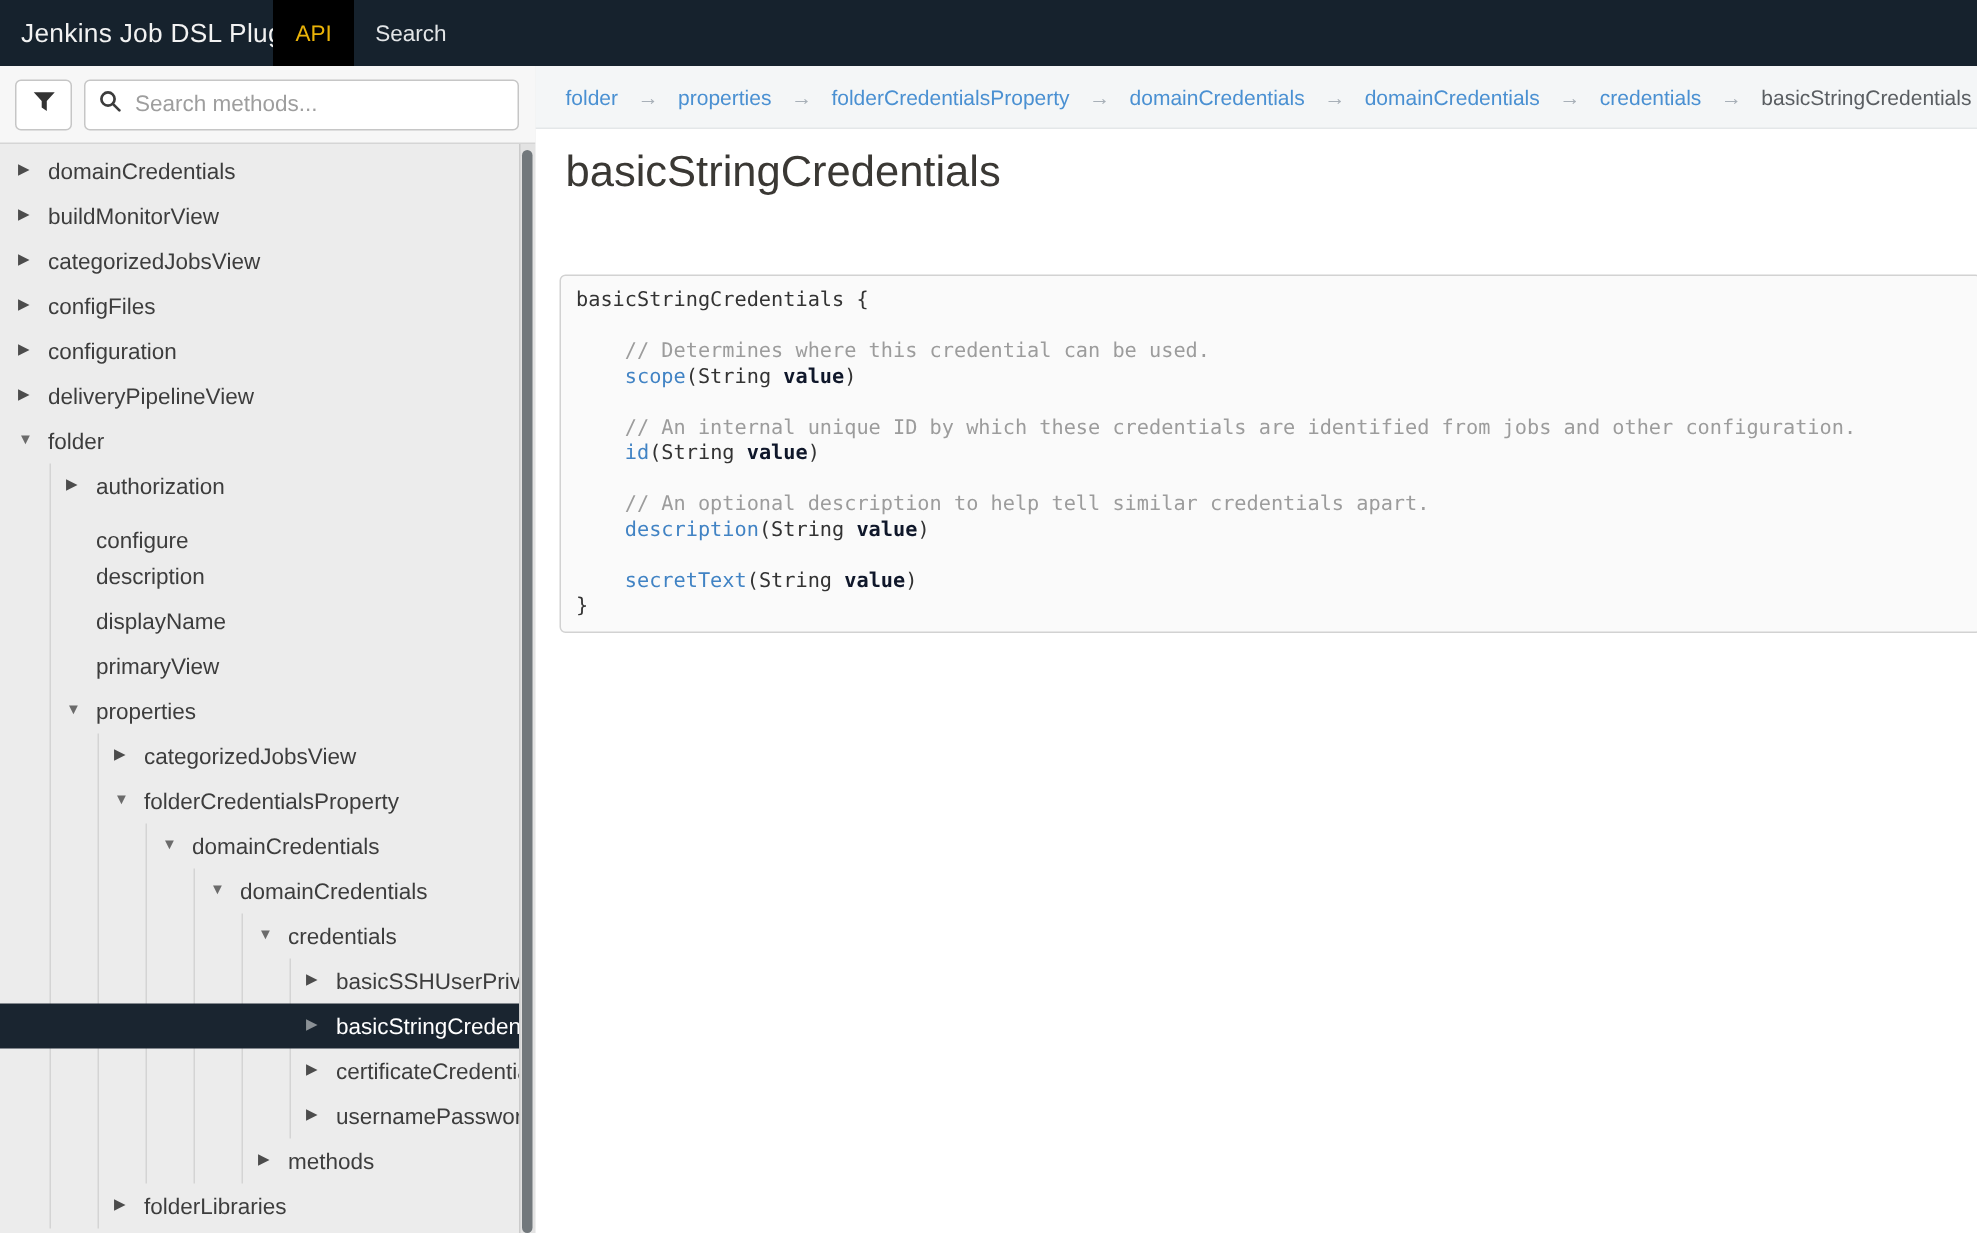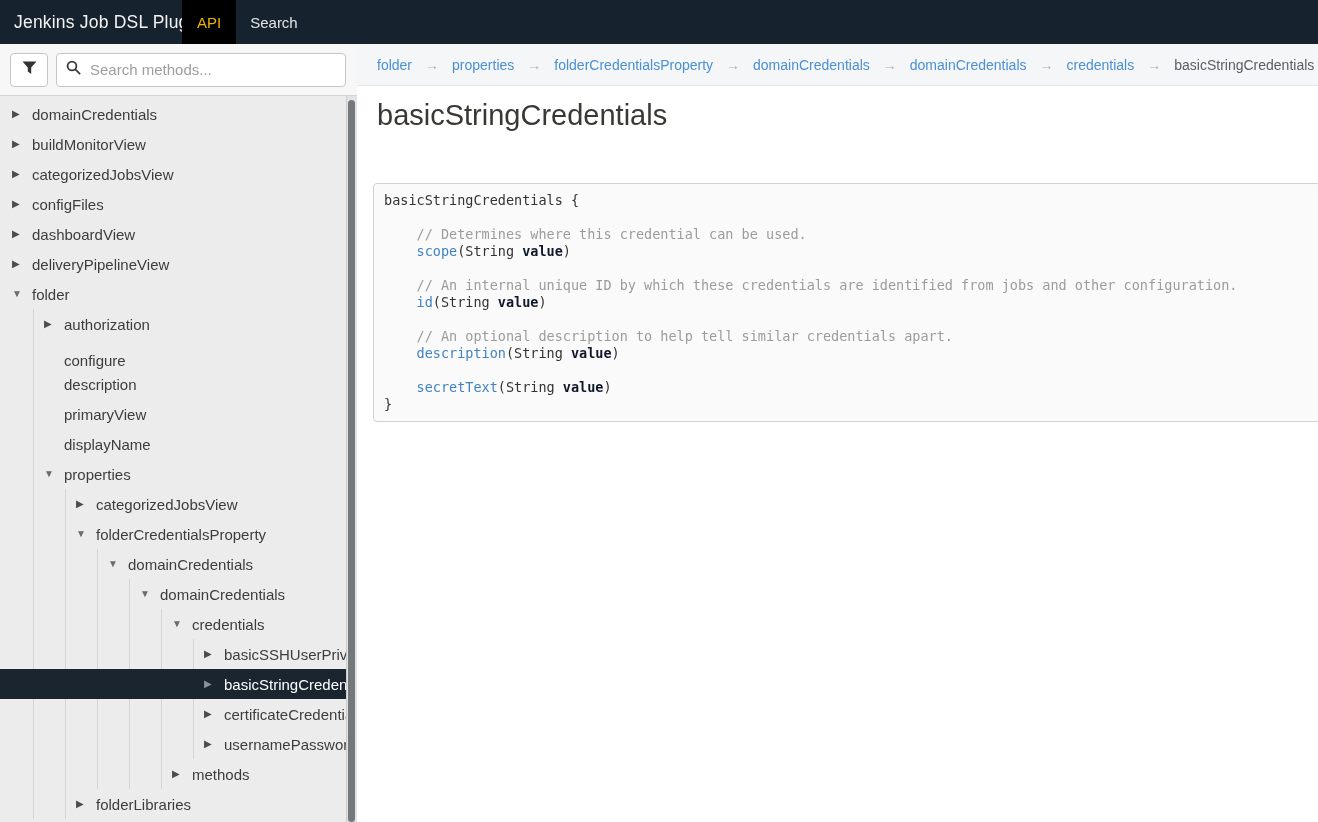--- a/index.html
+++ b/index.html
@@ -115,21 +115,21 @@
         <div class="trow" style="padding-left: 12px;">
           <span class="arr collapsed">▶</span>
           <span class="tlabel">categorizedJobsView</span>
         </div>
         <div class="trow" style="padding-left: 12px;">
           <span class="arr collapsed">▶</span>
           <span class="tlabel">configFiles</span>
         </div>
         <div class="trow" style="padding-left: 12px;">
           <span class="arr collapsed">▶</span>
-          <span class="tlabel">dashboardView</span>
+          <span class="tlabel">configuration</span>
         </div>
         <div class="trow" style="padding-left: 12px;">
           <span class="arr collapsed">▶</span>
           <span class="tlabel">deliveryPipelineView</span>
         </div>
         <div class="trow" style="padding-left: 12px;">
           <span class="arr expanded">▼</span>
           <span class="tlabel">folder</span>
         </div>
         <div class="trow" style="padding-left: 44px;">
@@ -139,25 +139,25 @@
         <div class="trow" style="padding-left: 44px; align-items: flex-end;">
           <span class="arr leaf"></span>
           <span class="tlabel">configure</span>
         </div>
         <div class="trow" style="padding-left: 44px;">
           <span class="arr leaf"></span>
           <span class="tlabel">description</span>
         </div>
         <div class="trow" style="padding-left: 44px;">
           <span class="arr leaf"></span>
+          <span class="tlabel">displayName</span>
+        </div>
+        <div class="trow" style="padding-left: 44px;">
+          <span class="arr leaf"></span>
           <span class="tlabel">primaryView</span>
-        </div>
-        <div class="trow" style="padding-left: 44px;">
-          <span class="arr leaf"></span>
-          <span class="tlabel">displayName</span>
         </div>
         <div class="trow" style="padding-left: 44px;">
           <span class="arr expanded">▼</span>
           <span class="tlabel">properties</span>
         </div>
         <div class="trow" style="padding-left: 76px;">
           <span class="arr collapsed">▶</span>
           <span class="tlabel">categorizedJobsView</span>
         </div>
         <div class="trow" style="padding-left: 76px;">

